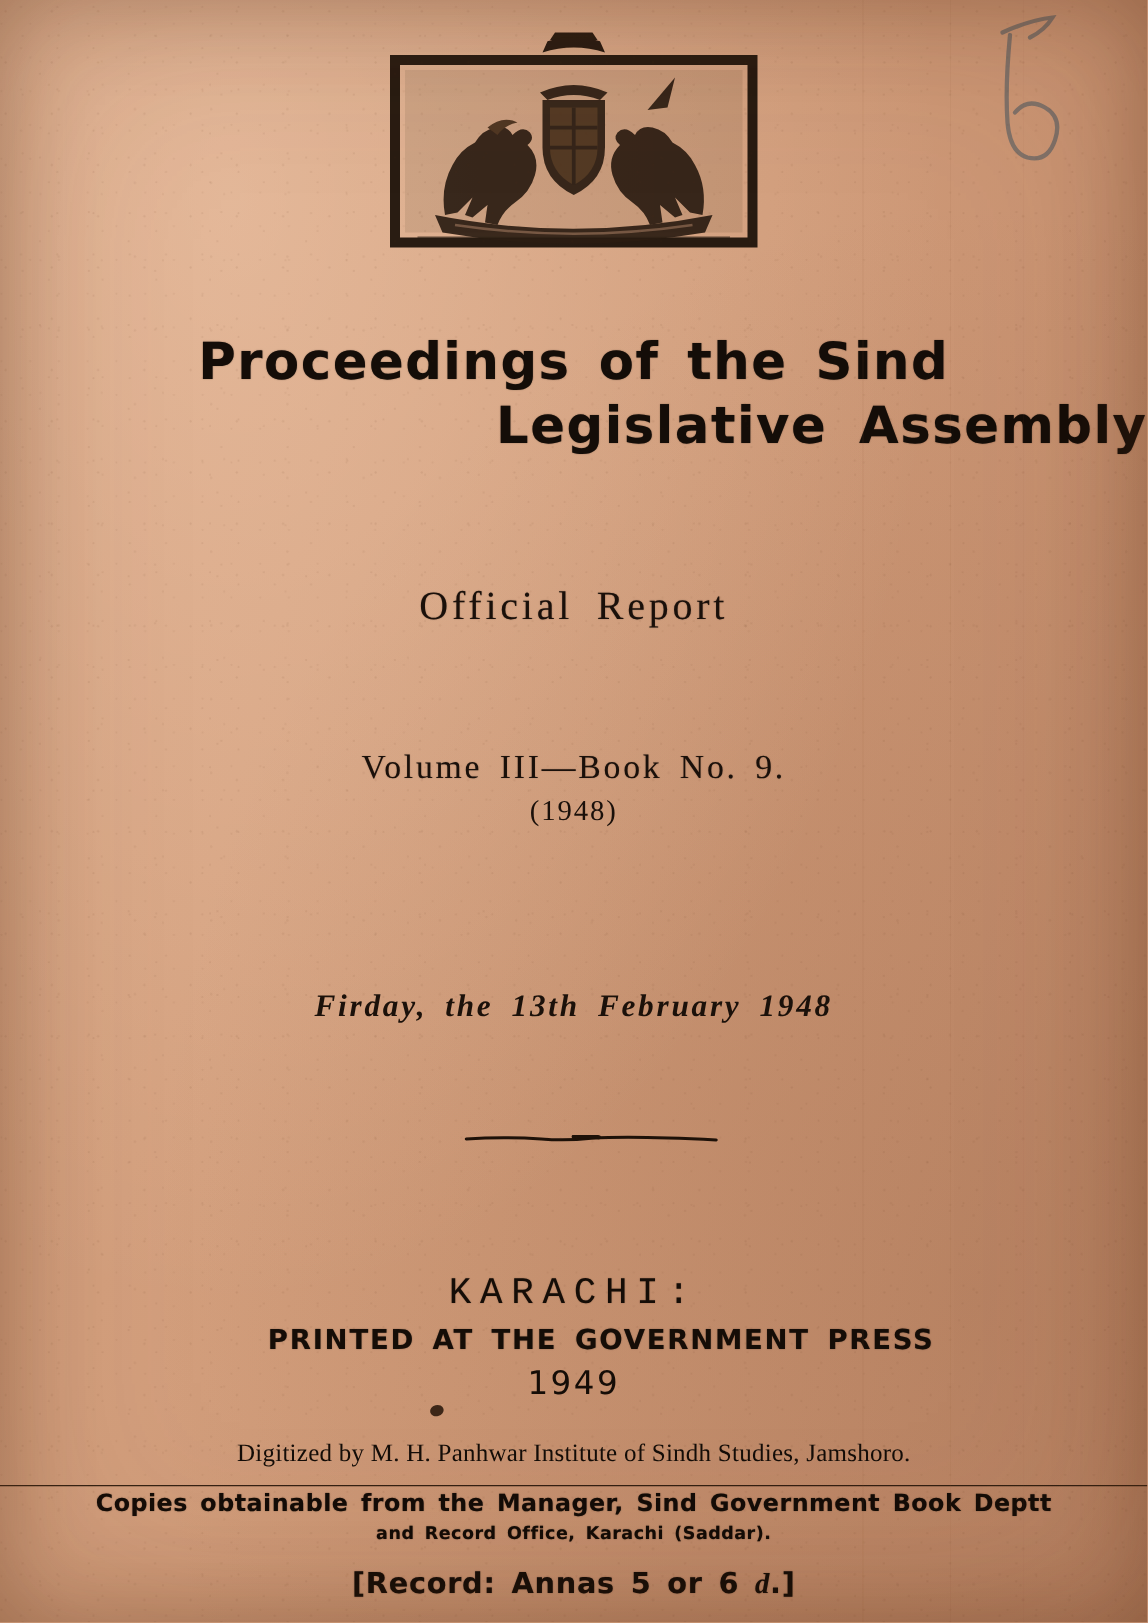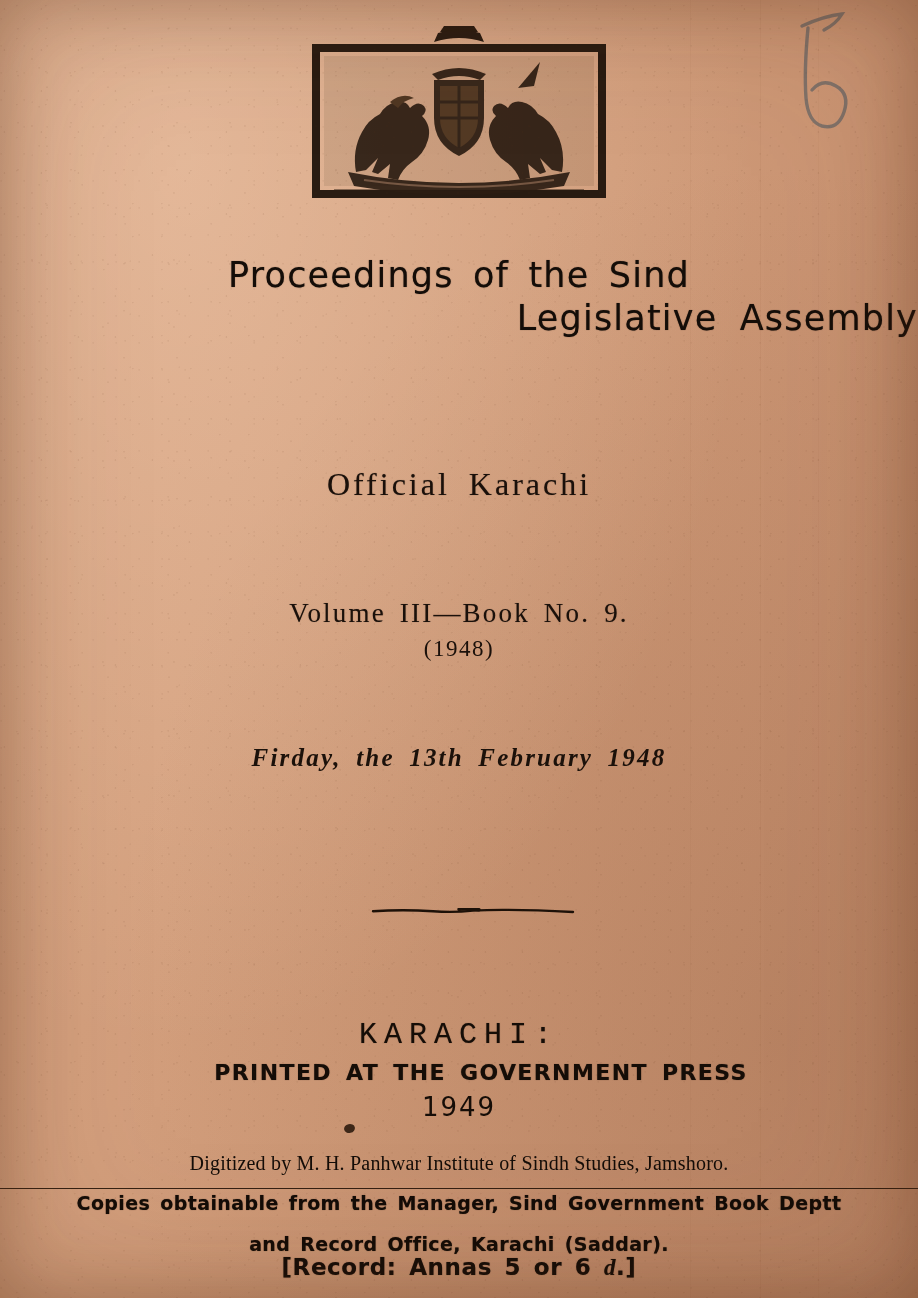--- a/index.html
+++ b/index.html
@@ -85,27 +85,27 @@
     width: 90px;
     height: 130px;
     opacity: 0.75;
   }
 
   
   .center { text-align: center; }
 
   #title-block {
     position: absolute;
-    top: 254px;
+    top: 264px;
     left: 0;
     right: 0;
     color: #140d08;
     font-family: "DejaVu Sans", sans-serif;
-    font-weight: normal;
-    font-size: 35px;
+    font-weight: bold;
+    font-size: 41px;
     line-height: 1.24;
     letter-spacing: 1.2px;
     text-shadow: 0 0 1px rgba(20,12,8,0.55);
   }
   #title-line1 { display: block; word-spacing: 7px; }
   #title-line2 { display: block; word-spacing: 10px; text-align: right; }
 
   #official-report {
     position: absolute;
     top: 466px;
@@ -137,21 +137,21 @@
     left: 0;
     right: 0;
     color: #1a100a;
     font-family: "Liberation Serif", serif;
     font-size: 23px;
     letter-spacing: 1.5px;
   }
 
   #date-line {
     position: absolute;
-    top: 744px;
+    top: 792px;
     left: 0;
     right: 0;
     color: #1b110a;
     font-family: "Liberation Serif", serif;
     font-style: italic;
     font-weight: bold;
     font-size: 25px;
     letter-spacing: 2.2px;
     word-spacing: 6px;
   }
@@ -242,22 +242,22 @@
   }
   #footer-l1 {
     display: block;
     font-size: 19px;
     letter-spacing: 0.4px;
     word-spacing: 3px;
     text-shadow: 0 0 1px rgba(20,12,8,0.55);
   }
   #footer-l2 {
     display: block;
-    margin-top: 19px;
-    font-size: 19px;
+    margin-top: 5px;
+    font-size: 14px;
     letter-spacing: 0.4px;
     word-spacing: 3px;
     text-shadow: 0 0 1px rgba(20,12,8,0.55);
   }
   #price {
     position: absolute;
     top: 1254px;
     left: 0;
     right: 0;
     color: #130c07;
@@ -313,21 +313,21 @@
       <path d="M24 16 q22 -10 40 -12 q-6 10 -18 16"></path>
       <path d="M30 18 q-4 42 -2 70 q2 24 16 28 q16 4 22 -14 q6 -18 -8 -26 q-14 -8 -24 4"></path>
     </g>
   </svg>
 
   <div id="title-block" class="center">
     <span id="title-line1">Proceedings of the Sind</span>
     <span id="title-line2">Legislative  Assembly</span>
   </div>
 
-  <div id="official-report" class="center">Official Karachi</div>
+  <div id="official-report" class="center">Official Report</div>
 
   <div id="volume-line" class="center">Volume  III—Book  No.  9.</div>
   <div id="year-line" class="center">(1948)</div>
 
   <div id="date-line" class="center">Firday, the 13th February 1948</div>
 
   <svg id="rule" viewBox="0 0 204 6" aria-hidden="true">
     <path d="M2 3.2 q30 -2 60 0 q20 1.6 40 -0.6 q34 -2 100 1.4" stroke="#1d1108" stroke-width="2.4" fill="none" stroke-linecap="round"></path>
     <path d="M88 1.4 q10 -1.2 20 0.4" stroke="#1d1108" stroke-width="3.4" fill="none" stroke-linecap="round"></path>
   </svg>

